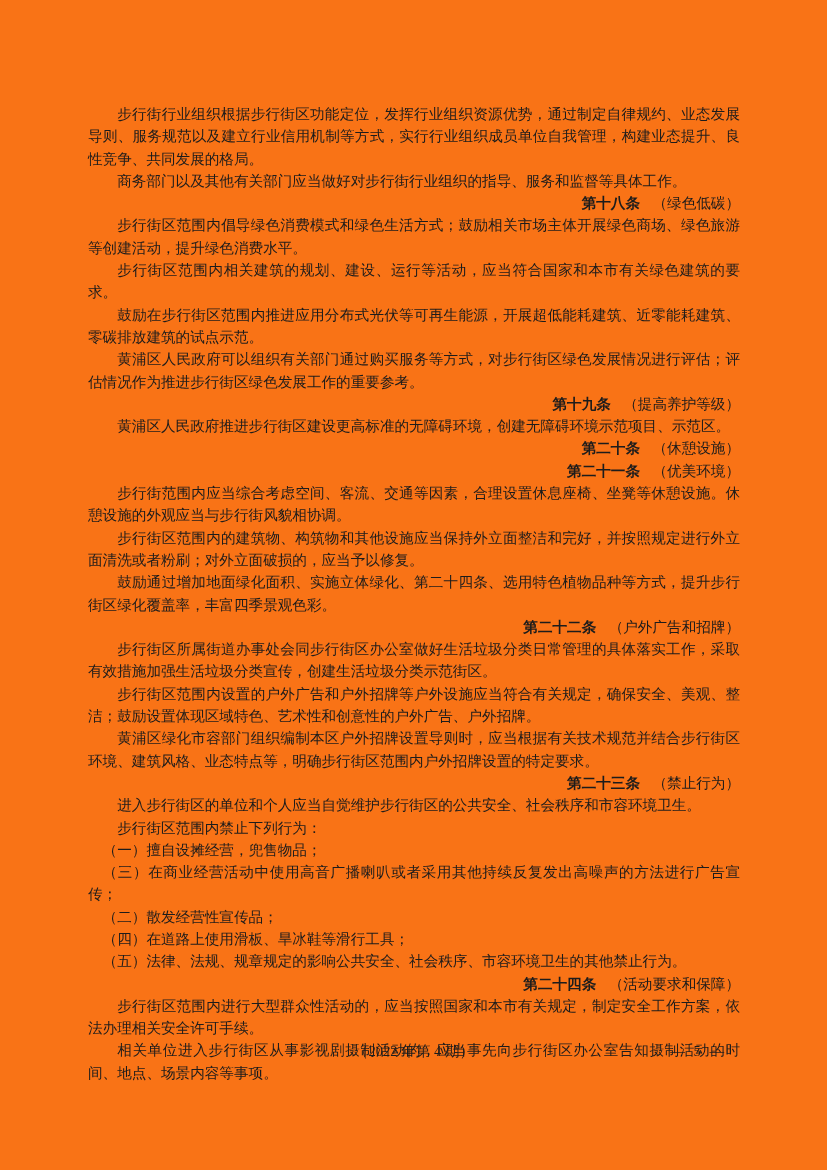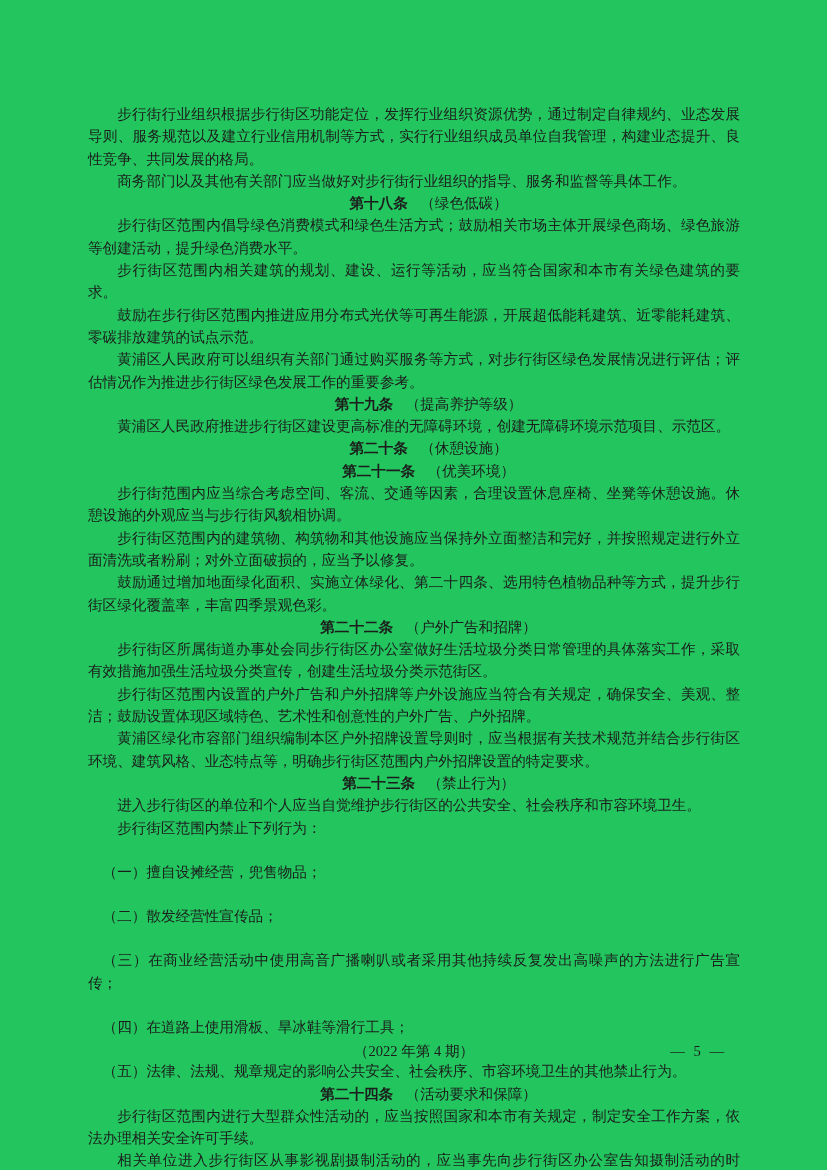--- a/index.html
+++ b/index.html
@@ -24,24 +24,23 @@
   p.para {
     margin: 0;
     font-size: 14.6px;
     line-height: 22.3px;
     text-align: justify;
     text-indent: 2em;
     word-break: break-all;
   }
   p.para.item {
     text-indent: 1em;
-    margin-top: 22px;
   }
   p.para.article {
-    text-align: center;
+    text-align: right;
   }
   .art-num {
     font-weight: 700;
   }
   .art-title {
     margin-left: 0.85em;
   }
   .footer {
     position: absolute;
     left: 88px;
@@ -60,21 +59,21 @@
   .pagenum {
     position: absolute;
     right: 16px;
     top: 0;
     word-spacing: 5px;
   }
 </style>
 </head>
 <body>
 
-<div class="page" style="background: #22c55e; color: rgb(28, 28, 28);">
+<div class="page" style="background: #f97316; color: rgb(28, 28, 28);">
   <div class="text-block" id="paragraphs">
       <p class="para">步行街行业组织根据步行街区功能定位，发挥行业组织资源优势，通过制定自律规约、业态发展导则、服务规范以及建立行业信用机制等方式，实行行业组织成员单位自我管理，构建业态提升、良性竞争、共同发展的格局。</p>
       <p class="para">商务部门以及其他有关部门应当做好对步行街行业组织的指导、服务和监督等具体工作。</p>
       <p class="para article"><span class="art-num">第十八条</span><span class="art-title">（绿色低碳）</span></p>
       <p class="para">步行街区范围内倡导绿色消费模式和绿色生活方式；鼓励相关市场主体开展绿色商场、绿色旅游等创建活动，提升绿色消费水平。</p>
       <p class="para">步行街区范围内相关建筑的规划、建设、运行等活动，应当符合国家和本市有关绿色建筑的要求。</p>
       <p class="para">鼓励在步行街区范围内推进应用分布式光伏等可再生能源，开展超低能耗建筑、近零能耗建筑、零碳排放建筑的试点示范。</p>
       <p class="para">黄浦区人民政府可以组织有关部门通过购买服务等方式，对步行街区绿色发展情况进行评估；评估情况作为推进步行街区绿色发展工作的重要参考。</p>
       <p class="para article"><span class="art-num">第十九条</span><span class="art-title">（提高养护等级）</span></p>
       <p class="para">黄浦区人民政府推进步行街区建设更高标准的无障碍环境，创建无障碍环境示范项目、示范区。</p>
@@ -84,22 +83,22 @@
       <p class="para">步行街区范围内的建筑物、构筑物和其他设施应当保持外立面整洁和完好，并按照规定进行外立面清洗或者粉刷；对外立面破损的，应当予以修复。</p>
       <p class="para">鼓励通过增加地面绿化面积、实施立体绿化、第二十四条、选用特色植物品种等方式，提升步行街区绿化覆盖率，丰富四季景观色彩。</p>
       <p class="para article"><span class="art-num">第二十二条</span><span class="art-title">（户外广告和招牌）</span></p>
       <p class="para">步行街区所属街道办事处会同步行街区办公室做好生活垃圾分类日常管理的具体落实工作，采取有效措施加强生活垃圾分类宣传，创建生活垃圾分类示范街区。</p>
       <p class="para">步行街区范围内设置的户外广告和户外招牌等户外设施应当符合有关规定，确保安全、美观、整洁；鼓励设置体现区域特色、艺术性和创意性的户外广告、户外招牌。</p>
       <p class="para">黄浦区绿化市容部门组织编制本区户外招牌设置导则时，应当根据有关技术规范并结合步行街区环境、建筑风格、业态特点等，明确步行街区范围内户外招牌设置的特定要求。</p>
       <p class="para article"><span class="art-num">第二十三条</span><span class="art-title">（禁止行为）</span></p>
       <p class="para">进入步行街区的单位和个人应当自觉维护步行街区的公共安全、社会秩序和市容环境卫生。</p>
       <p class="para">步行街区范围内禁止下列行为：</p>
       <p class="para item">（一）擅自设摊经营，兜售物品；</p>
+      <p class="para item">（三）在商业经营活动中使用高音广播喇叭或者采用其他持续反复发出高噪声的方法进行广告宣传；</p>
       <p class="para item">（二）散发经营性宣传品；</p>
-      <p class="para item">（三）在商业经营活动中使用高音广播喇叭或者采用其他持续反复发出高噪声的方法进行广告宣传；</p>
       <p class="para item">（四）在道路上使用滑板、旱冰鞋等滑行工具；</p>
       <p class="para item">（五）法律、法规、规章规定的影响公共安全、社会秩序、市容环境卫生的其他禁止行为。</p>
       <p class="para article"><span class="art-num">第二十四条</span><span class="art-title">（活动要求和保障）</span></p>
       <p class="para">步行街区范围内进行大型群众性活动的，应当按照国家和本市有关规定，制定安全工作方案，依法办理相关安全许可手续。</p>
       <p class="para">相关单位进入步行街区从事影视剧摄制活动的，应当事先向步行街区办公室告知摄制活动的时间、地点、场景内容等事项。</p>
     </div>
   <div class="footer">
     <span class="issue">（2022 年第 4 期）</span>
     <span class="pagenum">— 5 —</span>
   </div>

